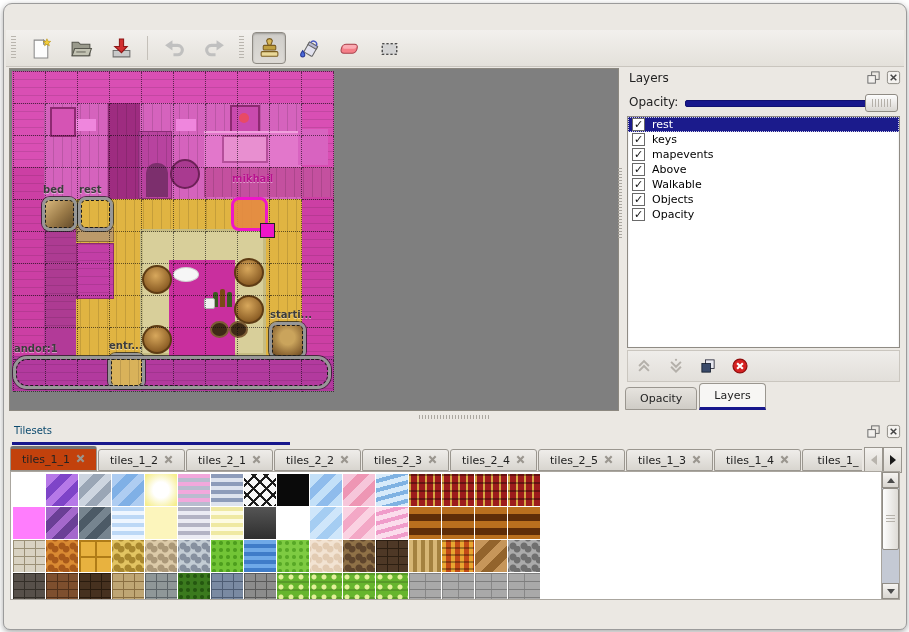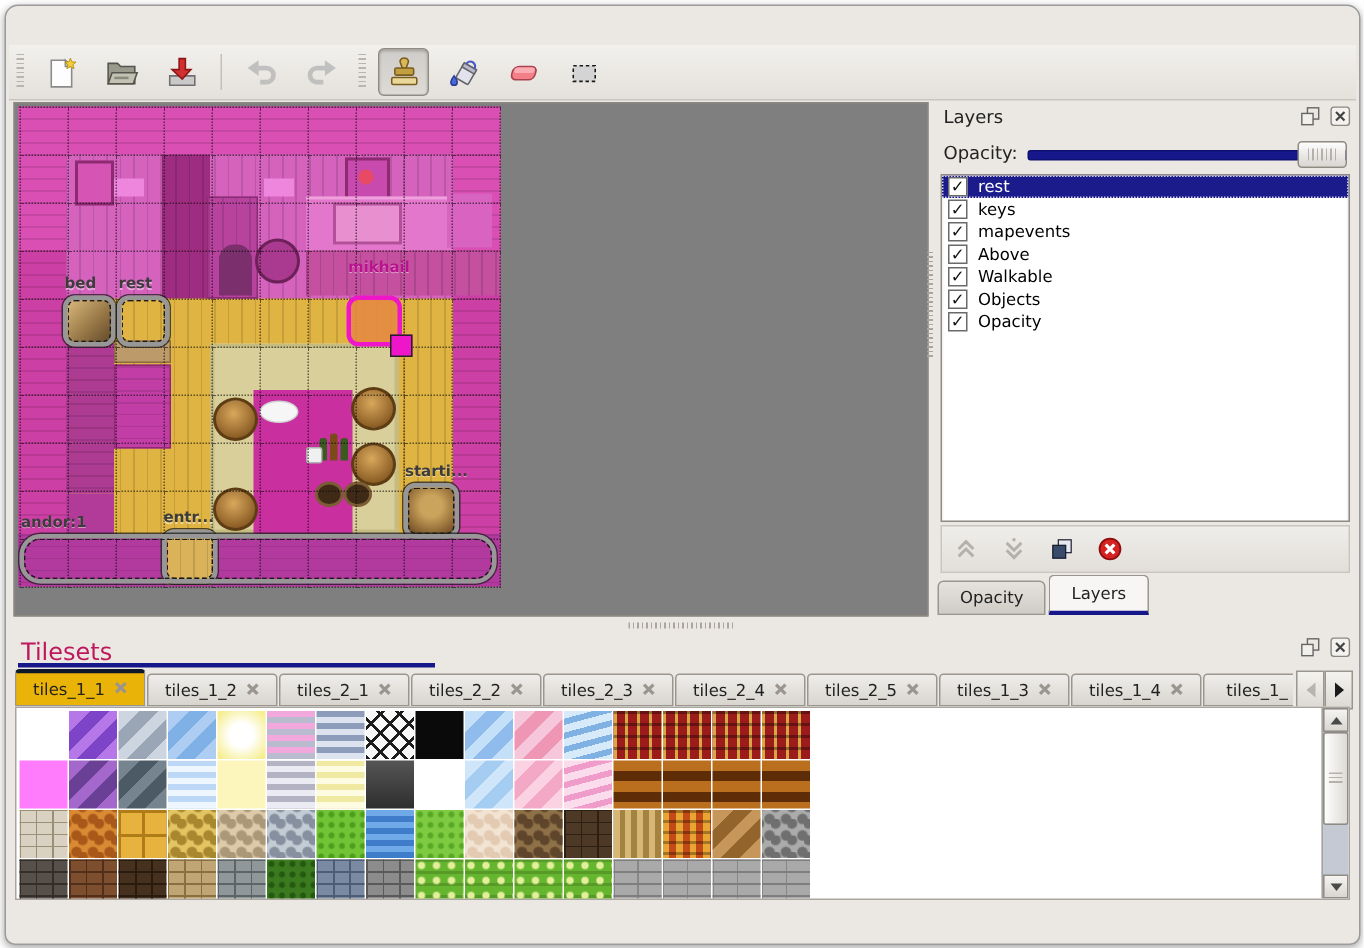--- a/index.html
+++ b/index.html
@@ -74,27 +74,27 @@
           border:1px solid #cac6bf;display:flex;align-items:center;}
   .lbtn{width:28px;height:24px;margin:0 2px;display:flex;align-items:center;justify-content:center;}
   .lbtn svg{width:18px;height:18px;}
   .dock-tabs{position:absolute;left:2px;top:316px;right:0;height:26px;display:flex;align-items:flex-end;}
   .dtab{height:21px;padding:0 14px;display:flex;align-items:center;font-size:11px;color:#222;
         border:1px solid #9a968f;border-radius:4px 4px 0 0;background:linear-gradient(#e6e3de,#cfccc6);margin-right:2px;}
   .dtab.active{background:#f7f6f4;height:23px;border-bottom:3px solid #17178c;padding-bottom:0;}
   
   .tspanel{position:absolute;left:2px;top:417px;right:2px;height:181px;}
   .ts-header{position:absolute;left:0;top:0;right:0;height:22px;}
-  .ts-title{position:absolute;left:8px;top:4px;font-size:16px;color:#be185d;}
+  .ts-title{position:absolute;left:8px;top:4px;font-size:10px;color:#0c4a6e;}
   .ts-underline{position:absolute;left:6px;top:21px;width:278px;height:3px;background:#17178c;}
   .ts-tabs{position:absolute;left:4px;top:24px;right:42px;height:26px;display:flex;align-items:flex-end;overflow:hidden;}
   .ttab{flex:none;width:87px;height:22px;display:flex;align-items:center;justify-content:center;gap:6px;
         font-size:11px;color:#222;border:1px solid #9a968f;border-radius:3px 3px 0 0;
         background:linear-gradient(#efedea,#d8d5cf);margin-right:1px;box-sizing:border-box;}
-  .ttab.active{background:#eab308;height:25px;border-top:3px solid #0f172a;}
+  .ttab.active{background:#c2410c;height:25px;border-top:3px solid #737373;}
   .ttab .x svg{width:9px;height:9px;}
   .tab-scroll{position:absolute;right:2px;top:26px;width:38px;height:24px;display:flex;}
   .sbtn{width:18px;height:24px;border:1px solid #9a968f;background:linear-gradient(#f4f2ef,#dcd9d3);
         display:flex;align-items:center;justify-content:center;}
   .tri{width:0;height:0;}
   .tri.left{border-top:5px solid transparent;border-bottom:5px solid transparent;border-right:6px solid #b8b4ad;}
   .tri.right{border-top:5px solid transparent;border-bottom:5px solid transparent;border-left:6px solid #1a1a1a;}
   .tri.up{border-left:4px solid transparent;border-right:4px solid transparent;border-bottom:5px solid #4a4a4a;}
   .tri.down{border-left:4px solid transparent;border-right:4px solid transparent;border-top:5px solid #4a4a4a;}
   .palette{position:absolute;left:4px;top:50px;right:4px;bottom:2px;background:#ffffff;border:1px solid #aaa69f;overflow:hidden;}

